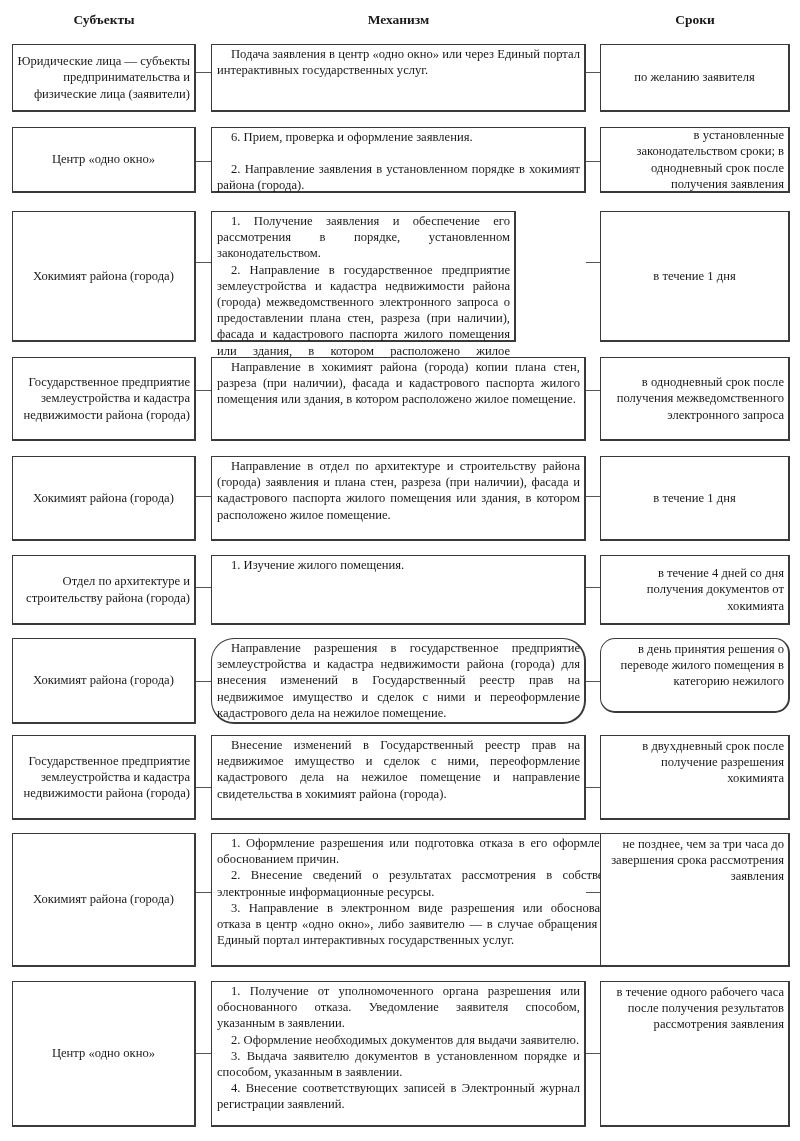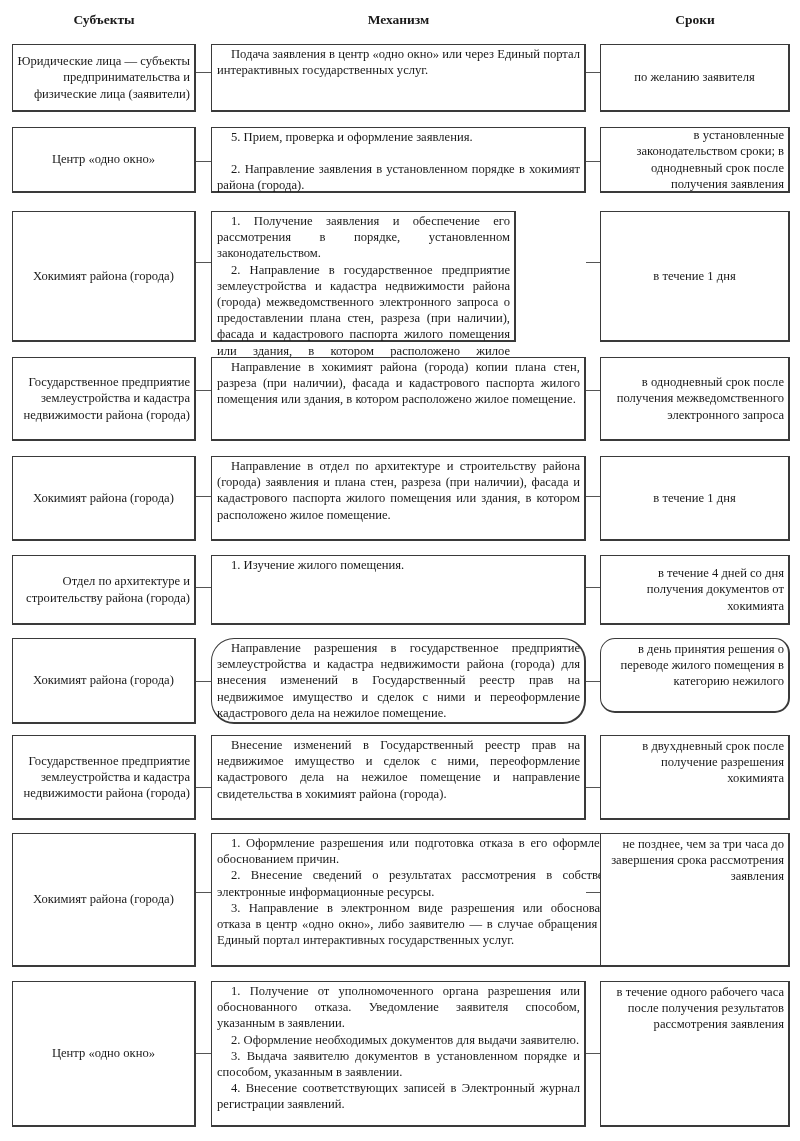--- a/index.html
+++ b/index.html
@@ -53,21 +53,21 @@
       <span>по желанию заявителя</span>
     </div>
 </div>
 
 <div class="row">
   <div class="box subj" style="left:12px;top:127px;width:184px;height:66px;">
       <span>Центр «одно окно»</span>
     </div>
   <div class="conn" style="left:196px;top:161px;width:15px;"></div>
   <div class="box mech" style="left:211px;top:127px;width:375px;height:66px;">
-    <p>5. Прием, проверка и оформление заявления.</p>
+    <p>6. Прием, проверка и оформление заявления.</p>
     <p class="gap">2. Направление заявления в установленном порядке в хокимият района (города).</p>
   </div>
   <div class="conn" style="left:586px;top:161px;width:14px;"></div>
   <div class="box term" style="left:600px;top:127px;width:190px;height:66px;">
       <span>в установленные законодательством сроки; в однодневный срок после получения заявления</span>
     </div>
 </div>
 
 <div class="row">
   <div class="box subj" style="left:12px;top:211px;width:184px;height:131px;">

